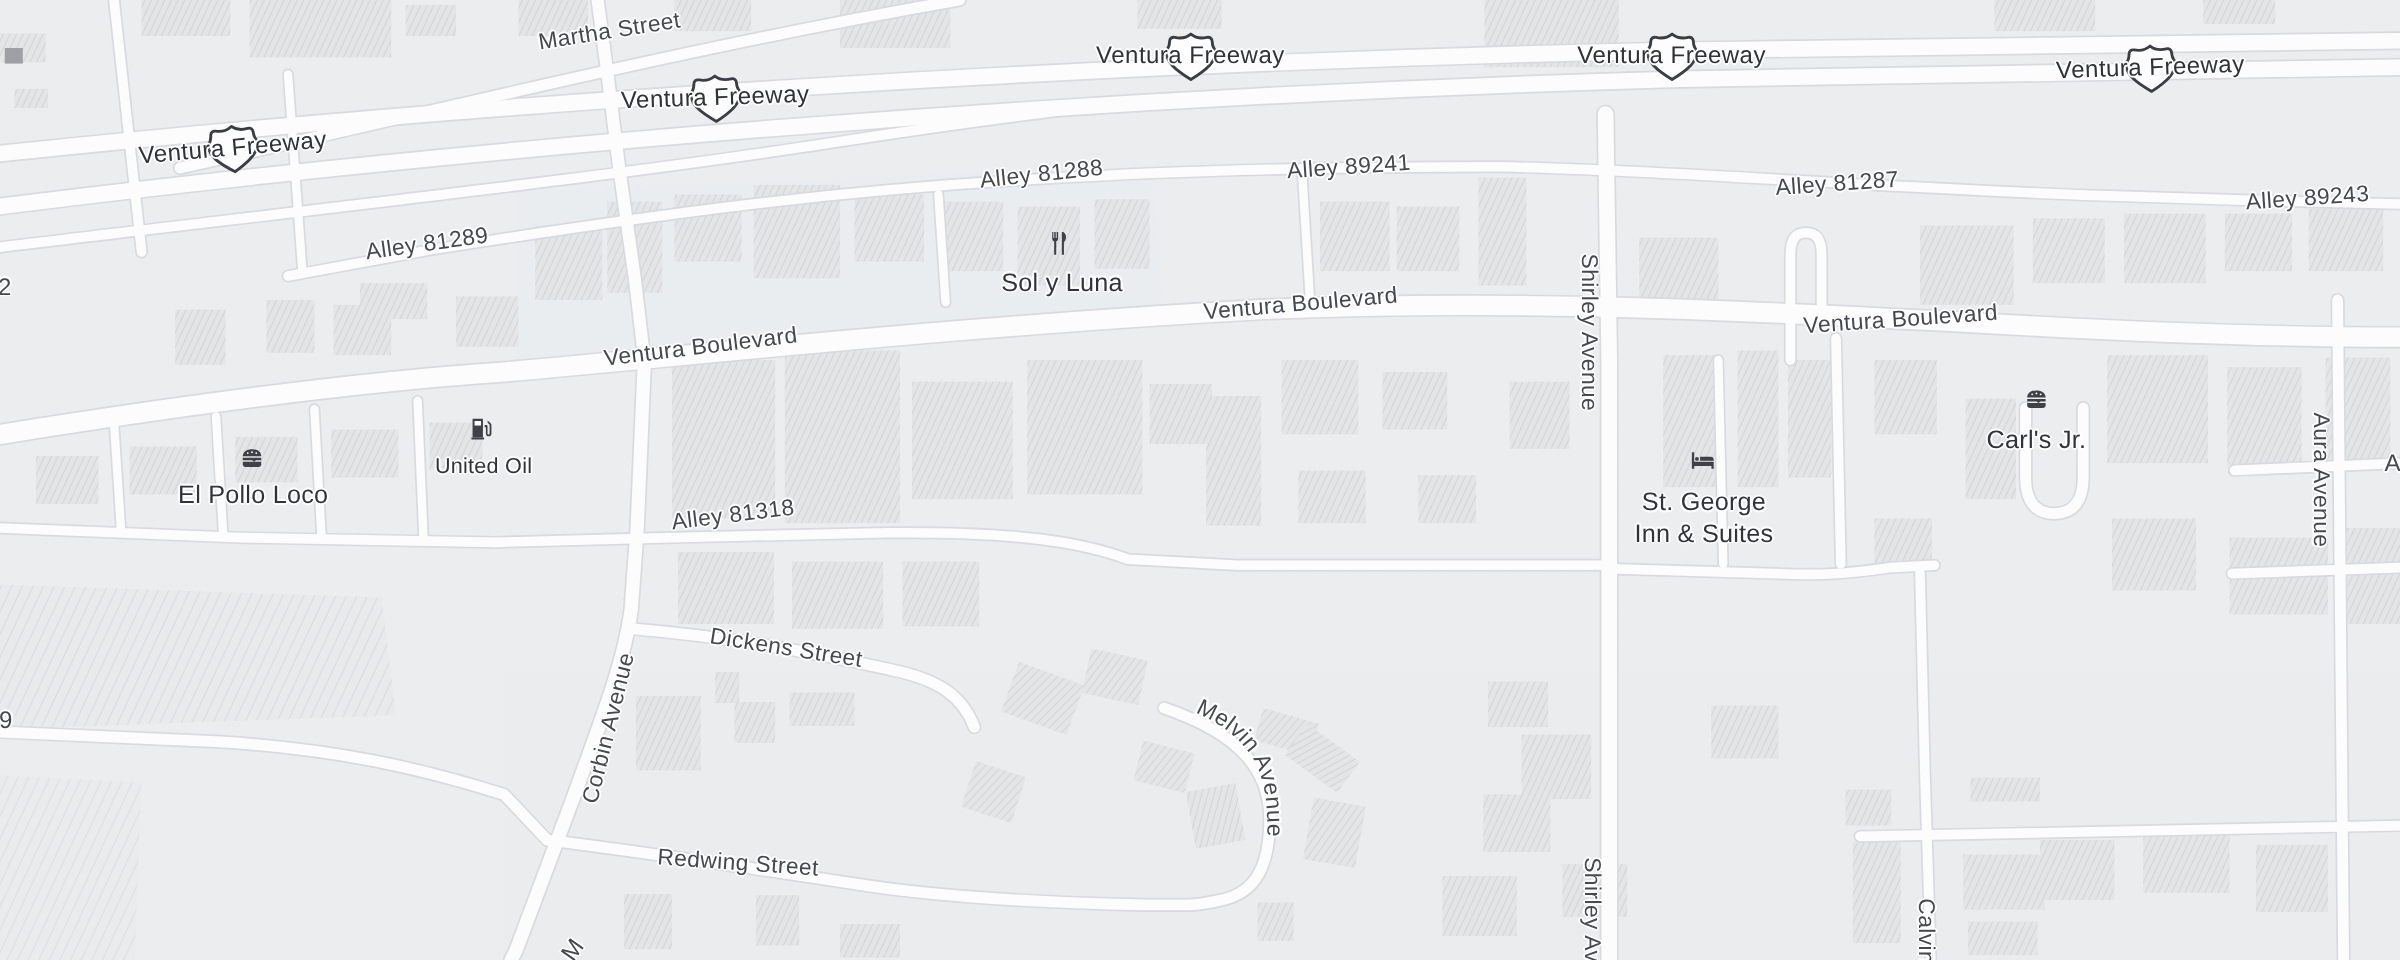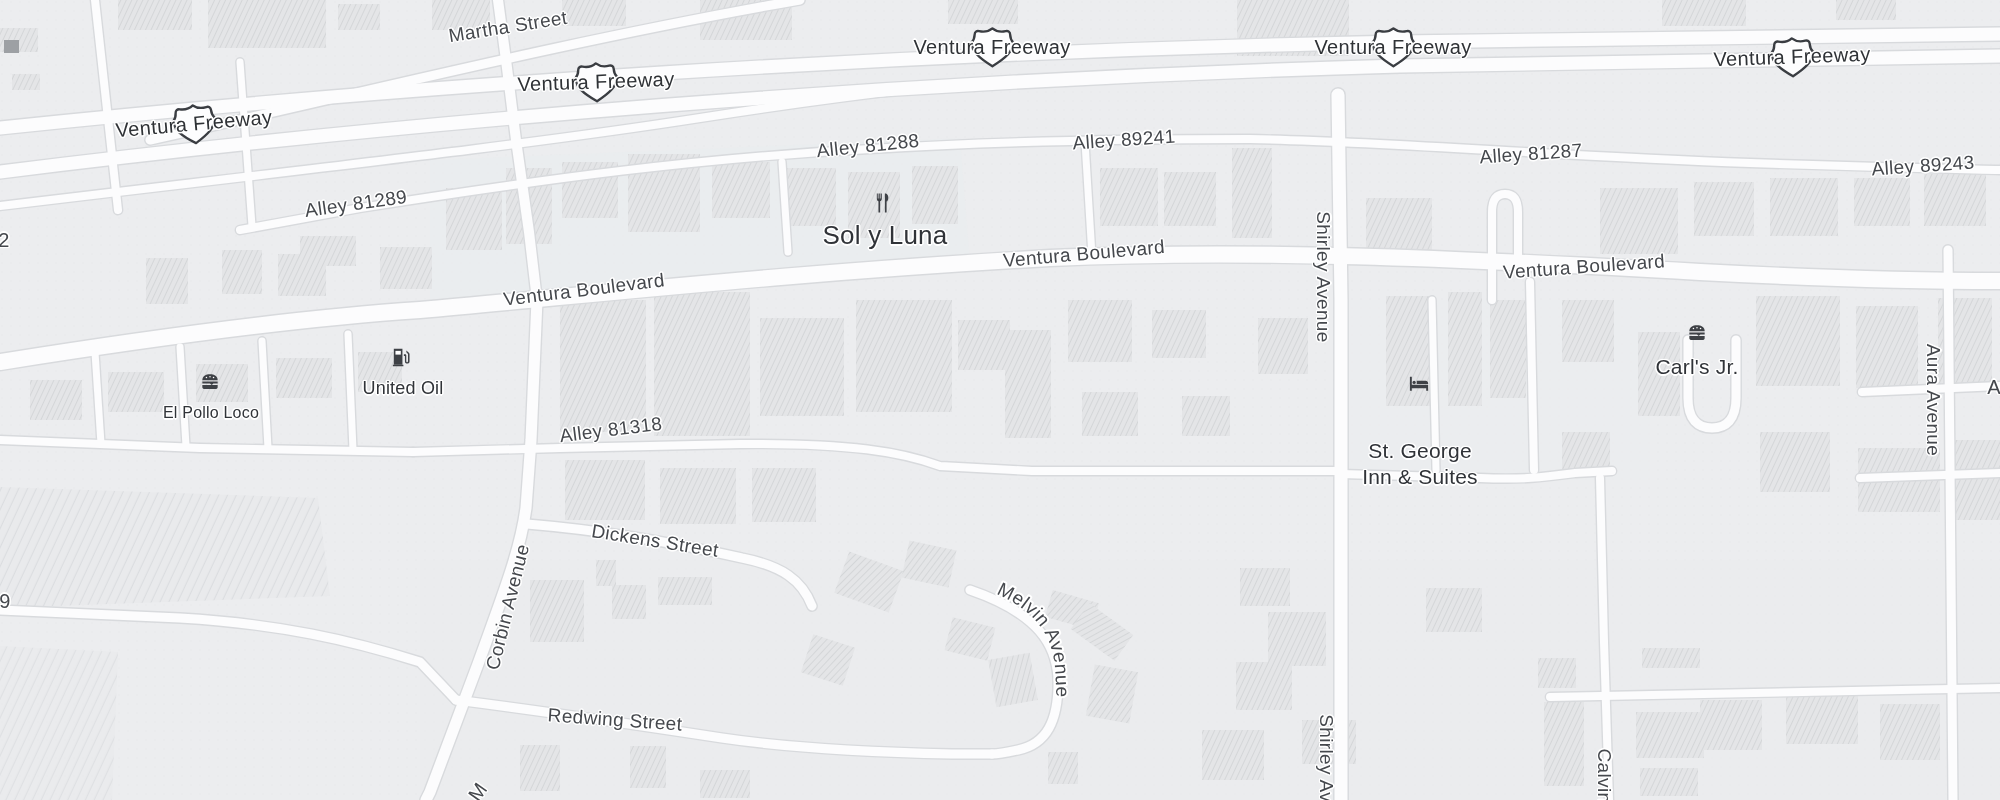--- a/index.html
+++ b/index.html
@@ -297,39 +297,39 @@
       <div class="lbl street" style="left: 655px; top: 541px; font-size: 19px; --r: 9deg;"><span class="txt">Dickens Street</span></div>
       <div class="lbl street" style="left: 615px; top: 720px; font-size: 19px; --r: 4deg;"><span class="txt">Redwing Street</span></div>
       <div class="lbl street" style="left: 508px; top: 607px; font-size: 19px; --r: -76deg;"><span class="txt">Corbin Avenue</span></div>
       <div class="lbl street" style="left: 1323px; top: 277px; font-size: 19px; --r: 90deg;"><span class="txt">Shirley Avenue</span></div>
       <div class="lbl street" style="left: 1326px; top: 780px; font-size: 19px; --r: 90deg;"><span class="txt">Shirley Avenue</span></div>
       <div class="lbl street" style="left: 1933px; top: 400px; font-size: 19px; --r: 90deg;"><span class="txt">Aura Avenue</span></div>
       <div class="lbl street" style="left: 1604px; top: 776px; font-size: 19px; --r: 90deg;"><span class="txt">Calvin</span></div>
       <svg class="poi-icon" style="left: 210px; top: 382px;">
         <use href="#sym-fastfood" xlink:href="#sym-fastfood"></use>
       </svg>
-      <div class="poi" style="left: 211px; top: 413px; font-size: 16px;">
+      <div class="poi" style="left: 211px; top: 413px; font-size: 21px;">
         <span>El Pollo Loco</span>
       </div>
       <svg class="poi-icon" style="left: 401px; top: 357px;">
         <use href="#sym-fuel" xlink:href="#sym-fuel"></use>
       </svg>
       <div class="poi" style="left: 403px; top: 389px; font-size: 18px;">
         <span>United Oil</span>
       </div>
       <svg class="poi-icon" style="left: 882px; top: 203px;">
         <use href="#sym-restaurant" xlink:href="#sym-restaurant"></use>
       </svg>
-      <div class="poi" style="left: 885px; top: 236px; font-size: 26px;">
+      <div class="poi" style="left: 885px; top: 236px; font-size: 21px;">
         <span>Sol y Luna</span>
       </div>
       <svg class="poi-icon" style="left: 1419px; top: 383px;">
         <use href="#sym-lodging" xlink:href="#sym-lodging"></use>
       </svg>
-      <div class="poi" style="left: 1420px; top: 432px; font-size: 21px; margin-top: 32px;">
+      <div class="poi" style="left: 1420px; top: 432px; font-size: 21px;">
         <span>St. George</span>
         <span>Inn &amp; Suites</span>
       </div>
       <svg class="poi-icon" style="left: 1697px; top: 333px;">
         <use href="#sym-fastfood" xlink:href="#sym-fastfood"></use>
       </svg>
       <div class="poi" style="left: 1697px; top: 367px; font-size: 21px; text-align: center;">
         <span>Carl's Jr.</span>
       </div>
       <div class="lbl street" style="left: 4px; top: 240px; font-size: 20px; --r: 0deg;"><span class="txt">2</span></div>

